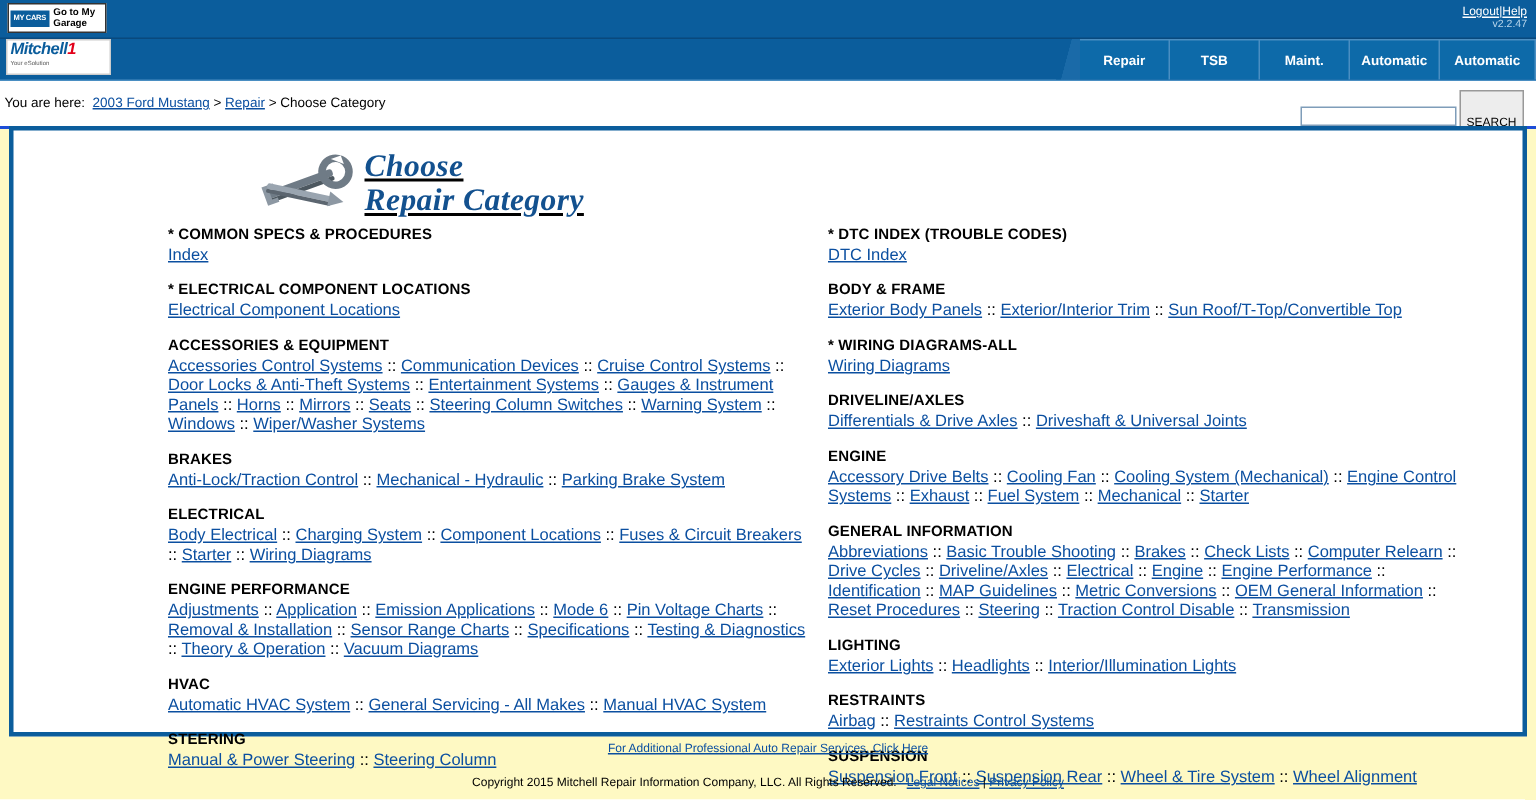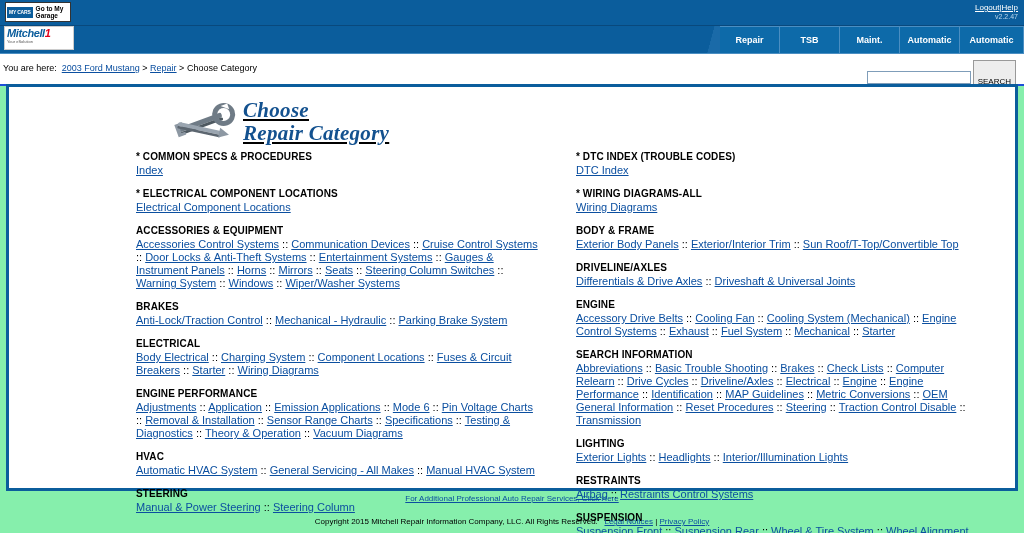--- a/index.html
+++ b/index.html
@@ -12,21 +12,21 @@
     background: #ffffff;
     font-family: "Liberation Sans", sans-serif;
     font-size: 11px;
     color: #000000;
     overflow: hidden;
   }
   .page {
     position: relative;
     width: 1024px;
     height: 533px;
-    background: #86efac;
+    background: #fef9c3;
   }
   
   .topbar {
     position: relative;
     height: 25px;
     background: #0b5d9c;
     border-bottom: 1px solid #09497d;
   }
   .garage-btn {
     position: absolute;
@@ -229,21 +229,20 @@
   }
   .col {
     position: absolute;
     top: 0;
     width: 430px;
   }
   .col-left { left: 103px; }
   .col-right { left: 543px; }
   .sect {
     margin-bottom: 11px;
-    margin-left: 24px;
   }
   .sect-head {
     font-size: 10px;
     font-weight: bold;
     color: #000000;
     letter-spacing: 0.1px;
     margin-bottom: 2px;
   }
   .sect-links {
     font-size: 11px;
@@ -390,37 +389,37 @@
               <div class="sect-head">STEERING</div>
               <div class="sect-links"><a href="#">Manual &amp; Power Steering</a><span class="sep"> :: </span><a href="#">Steering Column</a></div>
             </div>
           </div>
         <div class="col col-right">
             <div class="sect">
               <div class="sect-head">* DTC INDEX (TROUBLE CODES)</div>
               <div class="sect-links"><a href="#">DTC Index</a></div>
             </div>
             <div class="sect">
+              <div class="sect-head">BODY &amp; FRAME</div>
+              <div class="sect-links"><a href="#">Exterior Body Panels</a><span class="sep"> :: </span><a href="#">Exterior/Interior Trim</a><span class="sep"> :: </span><a href="#">Sun Roof/T-Top/Convertible Top</a></div>
+            </div>
+            <div class="sect">
               <div class="sect-head">* WIRING DIAGRAMS-ALL</div>
               <div class="sect-links"><a href="#">Wiring Diagrams</a></div>
             </div>
             <div class="sect">
-              <div class="sect-head">BODY &amp; FRAME</div>
-              <div class="sect-links"><a href="#">Exterior Body Panels</a><span class="sep"> :: </span><a href="#">Exterior/Interior Trim</a><span class="sep"> :: </span><a href="#">Sun Roof/T-Top/Convertible Top</a></div>
-            </div>
-            <div class="sect">
               <div class="sect-head">DRIVELINE/AXLES</div>
               <div class="sect-links"><a href="#">Differentials &amp; Drive Axles</a><span class="sep"> :: </span><a href="#">Driveshaft &amp; Universal Joints</a></div>
             </div>
             <div class="sect">
               <div class="sect-head">ENGINE</div>
               <div class="sect-links"><a href="#">Accessory Drive Belts</a><span class="sep"> :: </span><a href="#">Cooling Fan</a><span class="sep"> :: </span><a href="#">Cooling System (Mechanical)</a><span class="sep"> :: </span><a href="#">Engine Control Systems</a><span class="sep"> :: </span><a href="#">Exhaust</a><span class="sep"> :: </span><a href="#">Fuel System</a><span class="sep"> :: </span><a href="#">Mechanical</a><span class="sep"> :: </span><a href="#">Starter</a></div>
             </div>
             <div class="sect">
-              <div class="sect-head">SEARCH INFORMATION</div>
+              <div class="sect-head">GENERAL INFORMATION</div>
               <div class="sect-links"><a href="#">Abbreviations</a><span class="sep"> :: </span><a href="#">Basic Trouble Shooting</a><span class="sep"> :: </span><a href="#">Brakes</a><span class="sep"> :: </span><a href="#">Check Lists</a><span class="sep"> :: </span><a href="#">Computer Relearn</a><span class="sep"> :: </span><a href="#">Drive Cycles</a><span class="sep"> :: </span><a href="#">Driveline/Axles</a><span class="sep"> :: </span><a href="#">Electrical</a><span class="sep"> :: </span><a href="#">Engine</a><span class="sep"> :: </span><a href="#">Engine Performance</a><span class="sep"> :: </span><a href="#">Identification</a><span class="sep"> :: </span><a href="#">MAP Guidelines</a><span class="sep"> :: </span><a href="#">Metric Conversions</a><span class="sep"> :: </span><a href="#">OEM General Information</a><span class="sep"> :: </span><a href="#">Reset Procedures</a><span class="sep"> :: </span><a href="#">Steering</a><span class="sep"> :: </span><a href="#">Traction Control Disable</a><span class="sep"> :: </span><a href="#">Transmission</a></div>
             </div>
             <div class="sect">
               <div class="sect-head">LIGHTING</div>
               <div class="sect-links"><a href="#">Exterior Lights</a><span class="sep"> :: </span><a href="#">Headlights</a><span class="sep"> :: </span><a href="#">Interior/Illumination Lights</a></div>
             </div>
             <div class="sect">
               <div class="sect-head">RESTRAINTS</div>
               <div class="sect-links"><a href="#">Airbag</a><span class="sep"> :: </span><a href="#">Restraints Control Systems</a></div>
             </div>

